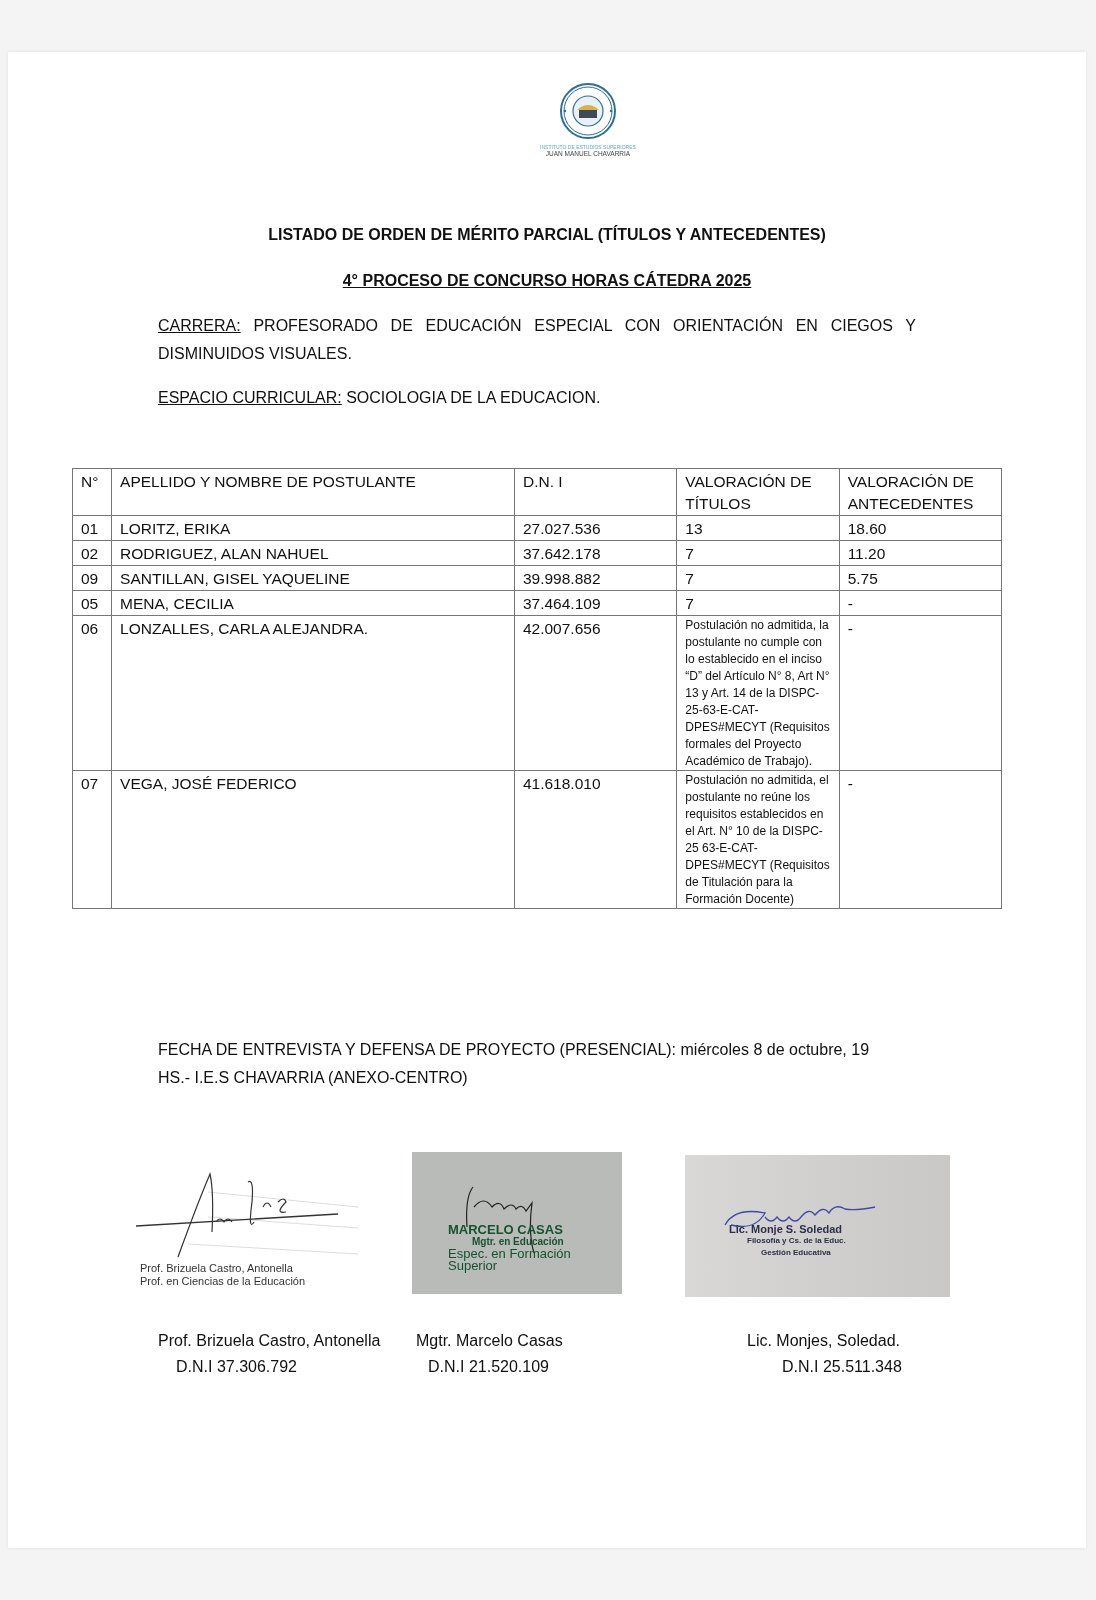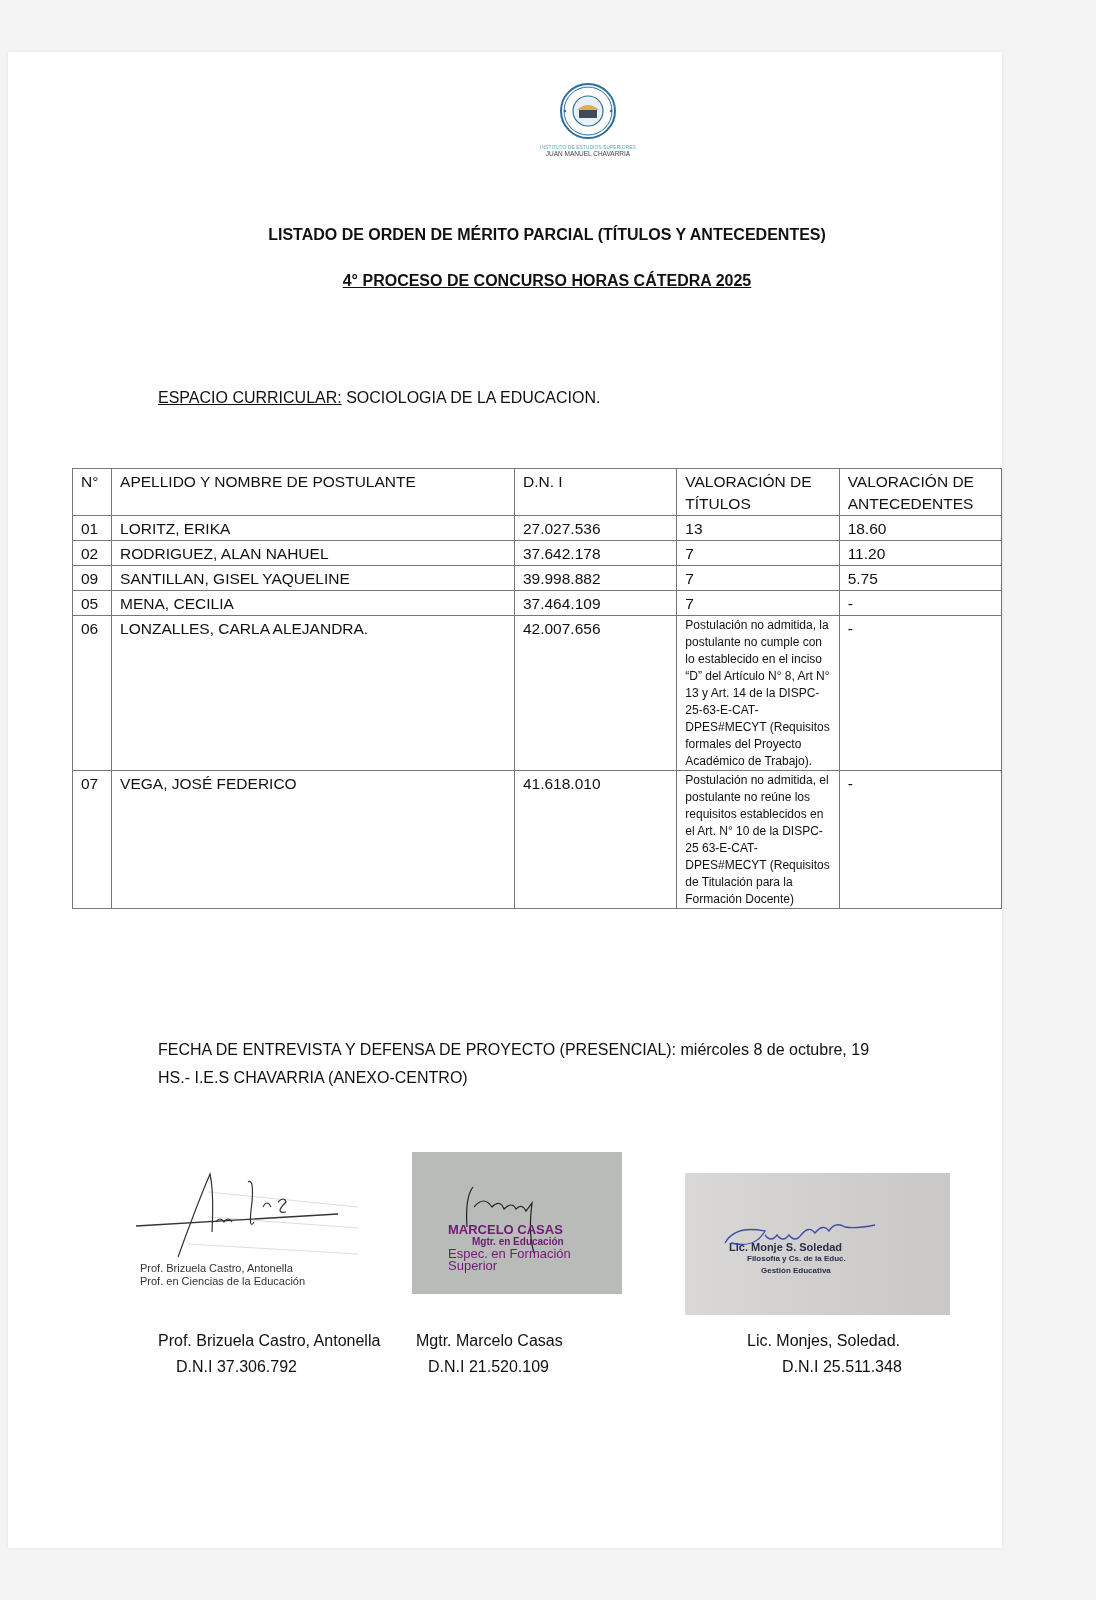--- a/index.html
+++ b/index.html
@@ -2,21 +2,21 @@
 <html><head>
 <meta charset="utf-8">
 <style>
   html, body { margin: 0; padding: 0; }
   body {
     width: 1096px; height: 1600px; background: #f4f4f4;
     font-family: "Liberation Sans", sans-serif; color: #111;
     position: relative; overflow: hidden;
   }
   .page {
-    position: absolute; left: 8px; top: 52px; width: 994px; height: 1496px;
+    position: absolute; left: 8px; top: 52px; width: 1078px; height: 1496px;
     background: #ffffff; box-shadow: 0 0 4px rgba(0,0,0,0.08);
   }
   .logo { position: absolute; left: 520px; top: 30px; width: 120px; text-align: center; }
   .logo svg { display: block; margin: 0 auto; }
   .logo .l1 { font-size: 5px; color: #5aa9c9; letter-spacing: 0; margin-top: 4px; }
   .logo .l2 { font-size: 6.5px; color: #444; }
   .title {
     position: absolute; left: 0; width: 1078px; text-align: center;
     font-weight: bold; font-size: 16px;
   }
@@ -40,22 +40,22 @@
   .c-tit { width: 145px; }
   .c-ant { width: 145px; }
   td.r { text-align: right; padding-right: 34px !important; }
   td.c { text-align: center; }
   td.note { font-size: 12px; line-height: 17px !important; padding: 1px 6px 0 8px !important; }
   .fecha { top: 984px; }
   .sig { position: absolute; }
   .sig1 { left: 120px; top: 1110px; width: 240px; height: 130px; }
   .sig1 .cap { position: absolute; left: 12px; top: 100px; font-size: 11px; line-height: 13px; color: #333; }
   .sig2 { left: 404px; top: 1100px; width: 210px; height: 142px; background: #b8bbb7; }
-  .sig3 { left: 677px; top: 1103px; width: 265px; height: 142px; background: linear-gradient(90deg,#d9d8d6,#cfcecc 60%,#c9c8c6); margin-top: 18px; }
-  .stamp { position: absolute; font-weight: bold; color: #701a75; font-size: 12px; line-height: 12px; }
+  .sig3 { left: 677px; top: 1103px; width: 265px; height: 142px; background: linear-gradient(90deg,#d9d8d6,#cfcecc 60%,#c9c8c6); }
+  .stamp { position: absolute; font-weight: bold; color: #14532d; font-size: 12px; line-height: 12px; }
   .name-line { position: absolute; font-size: 16px; line-height: 26px; }
 </style>
 </head>
 <body>
 
 <div class="page">
 
   <div class="logo">
     <svg width="58" height="58" viewBox="0 0 58 58">
       <circle cx="29" cy="29" r="27" fill="#fff" stroke="#2b6f9a" stroke-width="2"></circle>
@@ -66,20 +66,23 @@
       <circle cx="6" cy="29" r="1.2" fill="#2b6f9a"></circle>
         <circle cx="52" cy="29" r="1.2" fill="#2b6f9a"></circle>
     </svg>
     <div class="l1">INSTITUTO DE ESTUDIOS SUPERIORES</div>
     <div class="l2">JUAN MANUEL CHAVARRIA</div>
   </div>
 
   <div class="title t1">LISTADO DE ORDEN DE MÉRITO PARCIAL (TÍTULOS Y ANTECEDENTES)</div>
   <div class="title t2">4° PROCESO DE CONCURSO HORAS CÁTEDRA 2025</div>
 
+  <div class="para carrera">
+    <span class="u">CARRERA:</span><span> PROFESORADO DE EDUCACIÓN ESPECIAL CON ORIENTACIÓN EN CIEGOS Y DISMINUIDOS VISUALES.</span>
+  </div>
   <div class="para espacio">
     <span class="u">ESPACIO CURRICULAR:</span><span> SOCIOLOGIA DE LA EDUCACION.</span>
   </div>
 
   <table class="merit">
     <thead>
       <tr>
         <th class="c-n">N°</th>
         <th class="c-name">APELLIDO Y NOMBRE DE POSTULANTE</th>
         <th class="c-dni">D.N. I</th>

